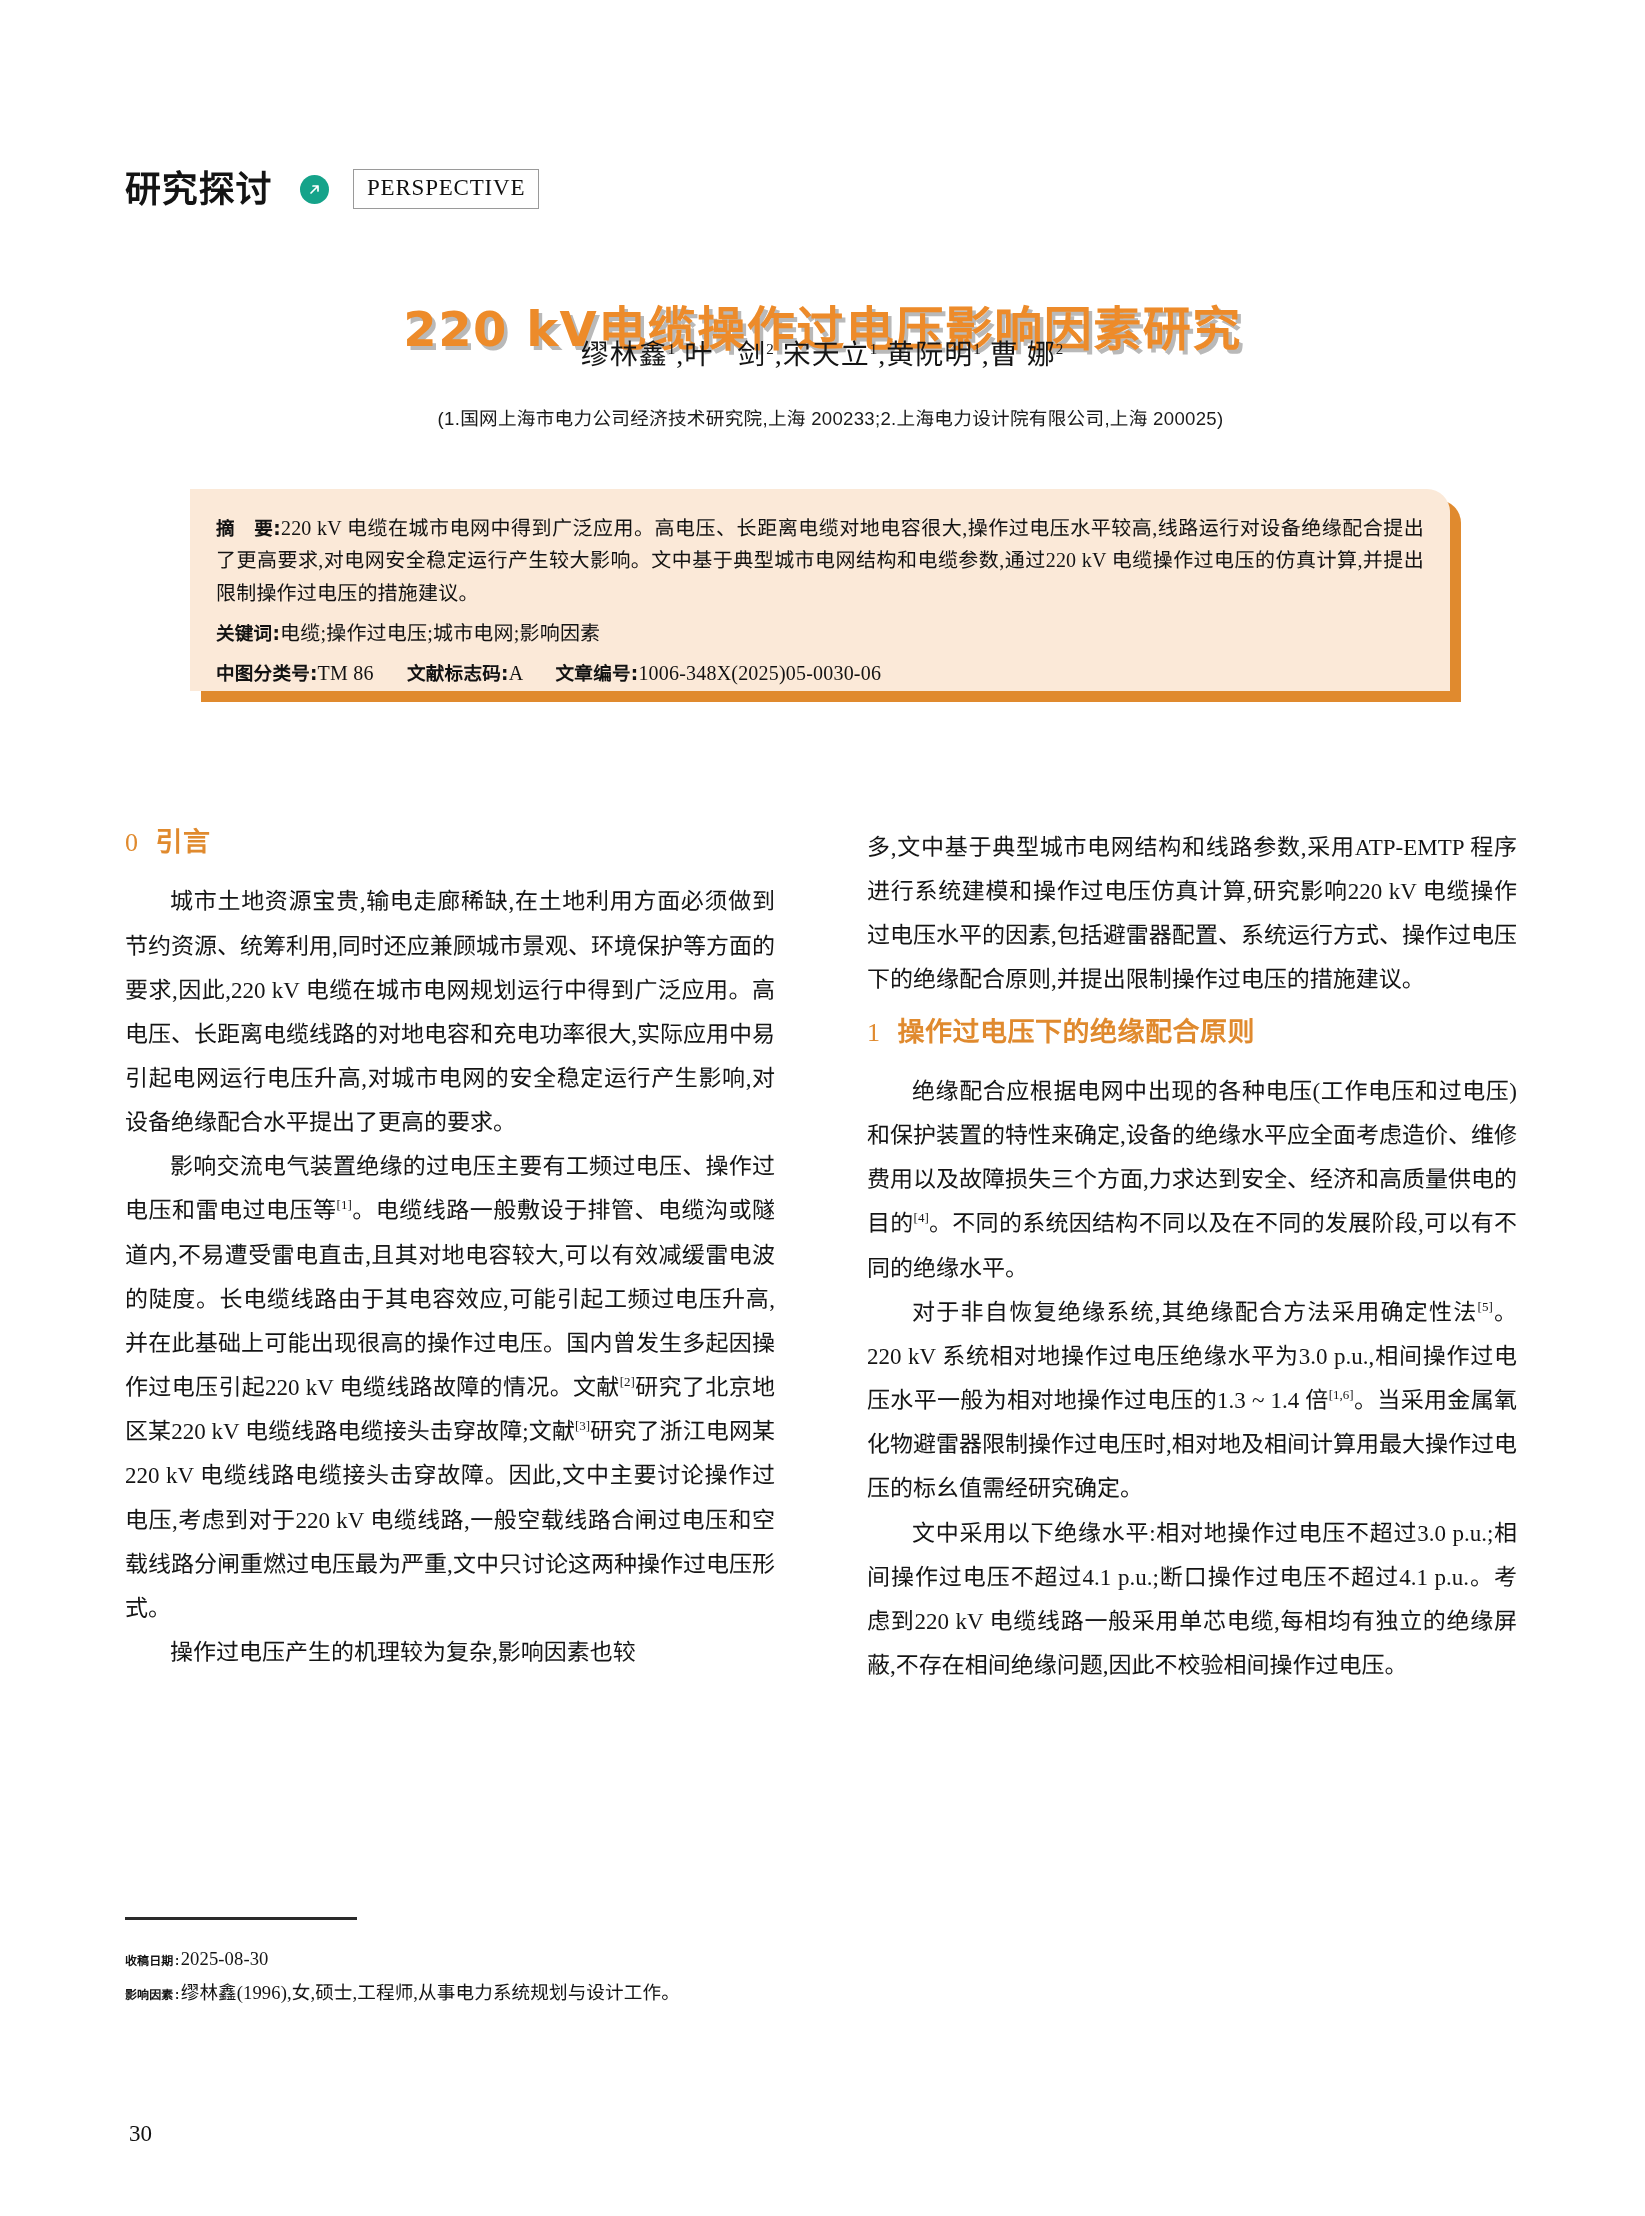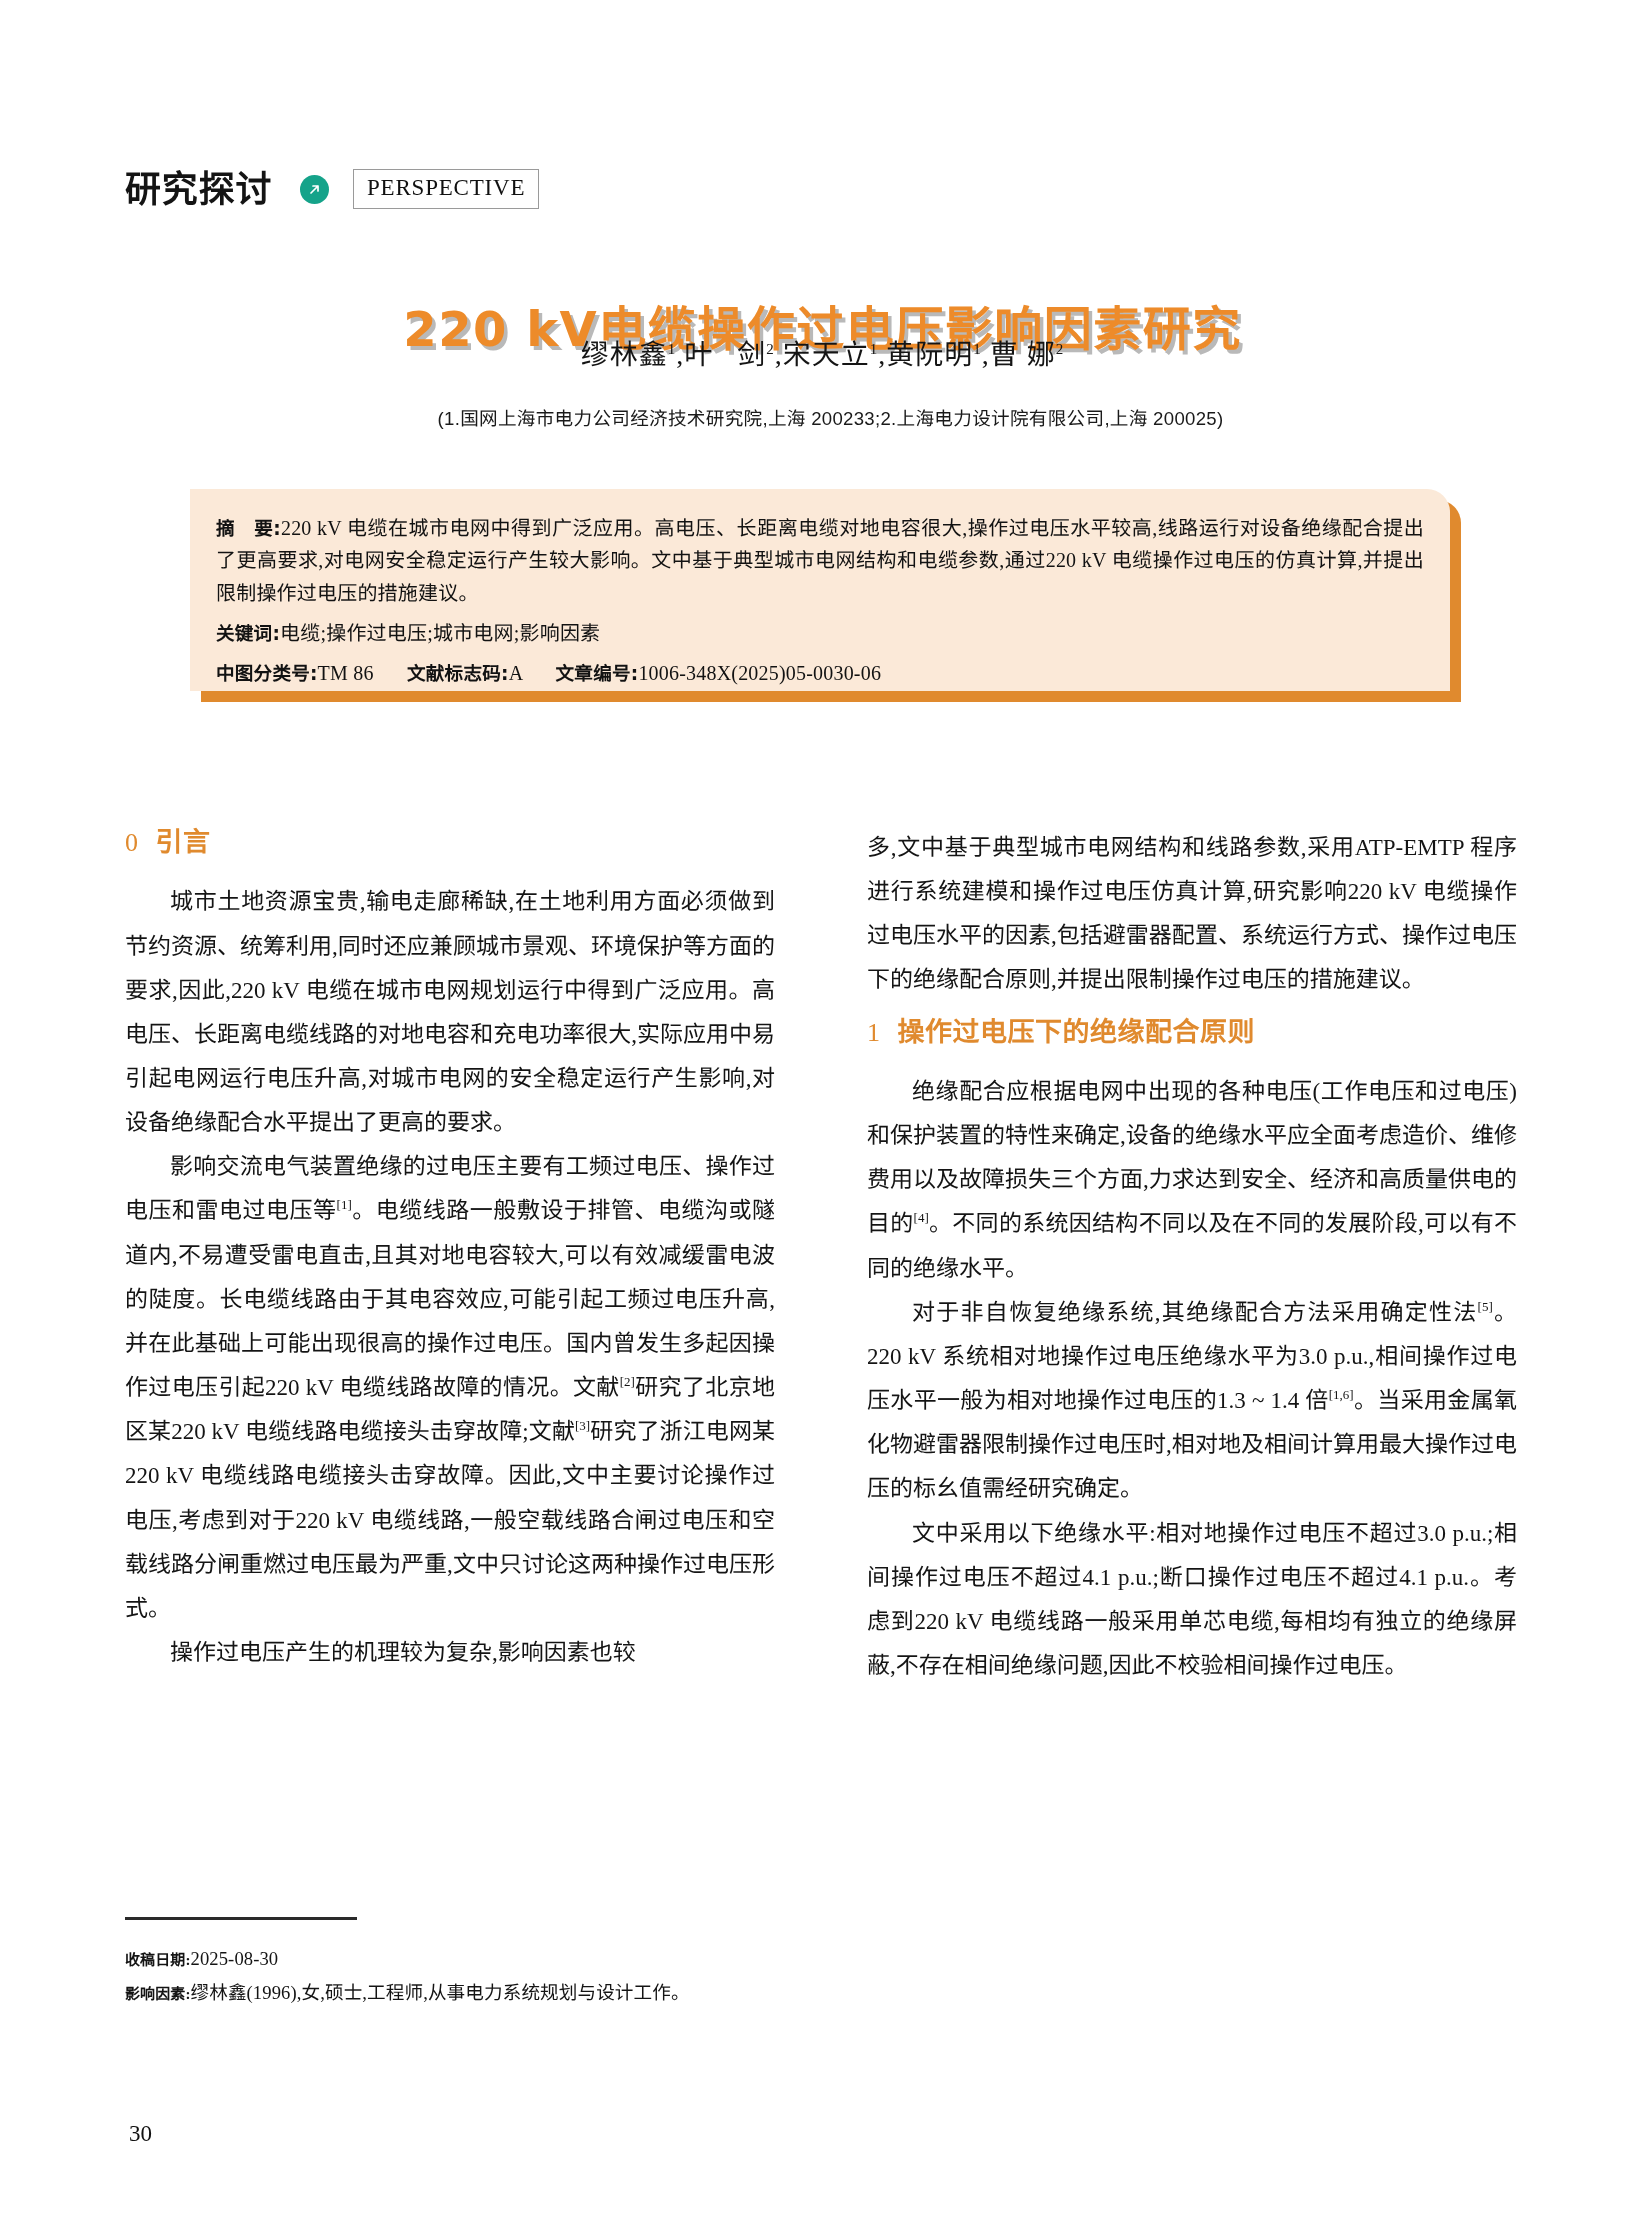--- a/index.html
+++ b/index.html
@@ -195,23 +195,23 @@
     margin-bottom: 22px;
   }
   .footnote-line {
     font-family: "Liberation Serif", serif;
     font-size: 18.6px;
     line-height: 1.85;
     color: #141414;
     letter-spacing: 0.1px;
   }
   .footnote-line .lbl {
-    font-family: Liberation Serif, serif;
-    font-weight: bold;
-    font-size: 15px;
+    font-family: Liberation Mono, monospace;
+    font-weight: bold;
+    font-size: 12px;
   }
 
   .page-number {
     position: absolute;
     left: 129px;
     top: 2121px;
     font-family: "Liberation Serif", serif;
     font-size: 23px;
     color: #111;
   }

